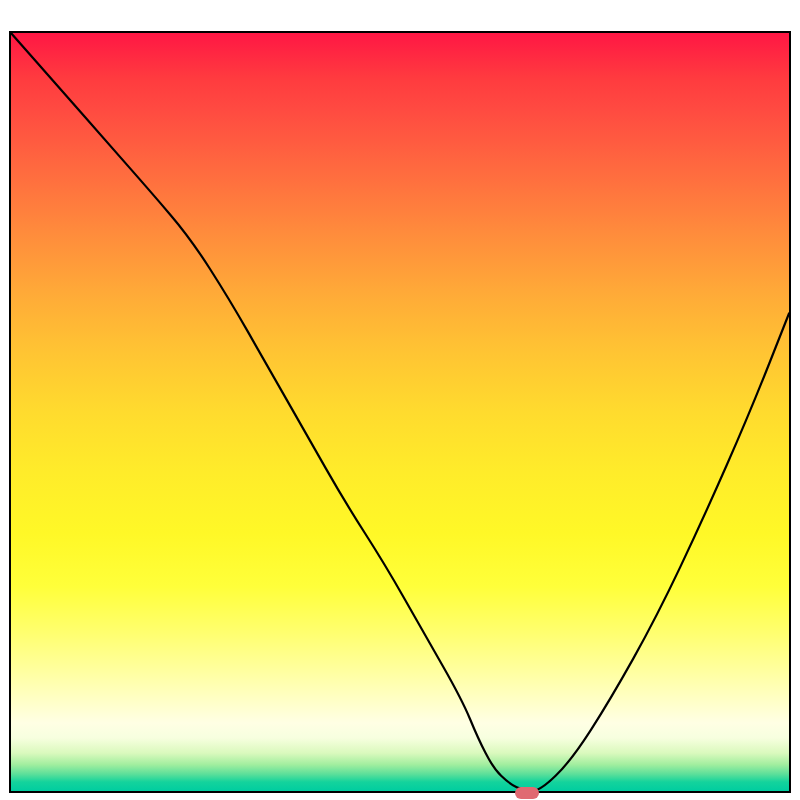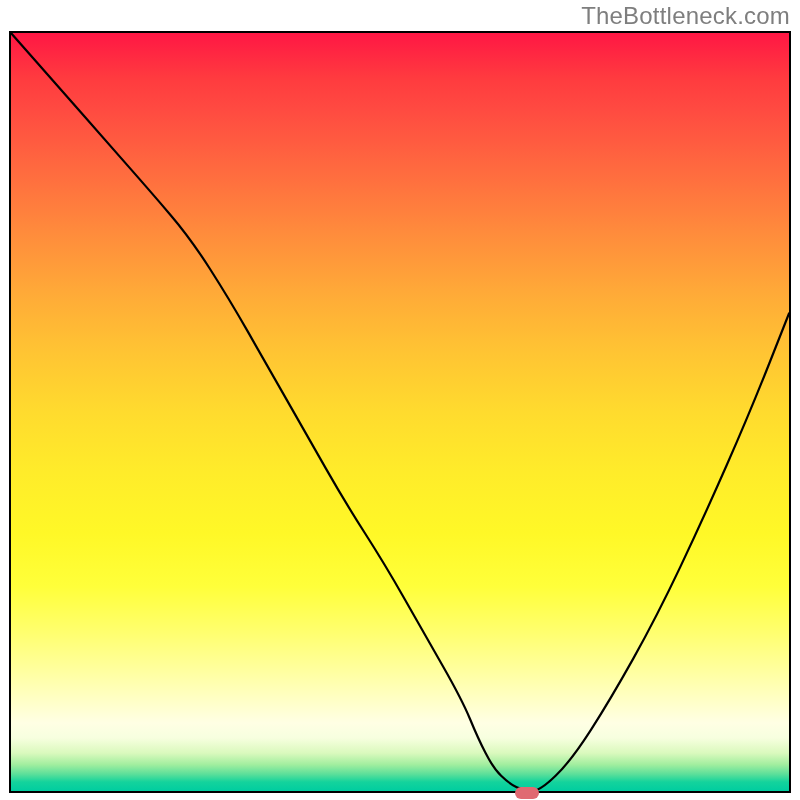--- a/index.html
+++ b/index.html
@@ -49,20 +49,19 @@
     width: 24px; height: 12px;
     border-radius: 6px;
     background: #e06a72;
     transform: translate(-50%, -50%);
   }
 </style>
 </head>
 <body>
 
 <div class="wrap">
-  <div class="watermark">TheBottleneck.com</div>
   <div class="plot">
     <svg class="curve" viewBox="0 0 782 762" preserveAspectRatio="none">
       <path id="curvePath" fill="none" stroke="#000" stroke-width="2.2" stroke-linejoin="round" stroke-linecap="round" d="M 0.00 0.00 Q 0.00 0.00 23.46 26.67 Q 46.92 53.34 70.38 80.01 Q 93.84 106.68 117.30 133.35 Q 140.76 160.02 160.31 182.88 Q 179.86 205.74 199.41 236.22 Q 218.96 266.70 238.51 300.99 Q 258.06 335.28 277.61 369.57 Q 297.16 403.86 316.71 438.15 Q 336.26 472.44 355.81 502.92 Q 375.36 533.40 394.91 567.69 Q 414.46 601.98 434.01 636.27 Q 453.56 670.56 461.38 689.61 Q 469.20 708.66 477.02 723.90 Q 484.84 739.14 492.66 746.76 Q 500.48 754.38 508.30 758.19 Q 516.12 762.00 523.94 762.00 Q 531.76 762.00 547.40 746.76 Q 563.04 731.52 582.59 701.04 Q 602.14 670.56 625.60 628.65 Q 649.06 586.74 672.52 537.21 Q 695.98 487.68 719.44 434.34 Q 742.90 381.00 762.45 331.47 T 782.00 281.94"></path>
     </svg>
     <div id="marker" class="marker" style="left: 516.12px; top: 760px; background: rgb(224, 106, 114);"></div>
   </div>
 </div>
 
 </body></html>

